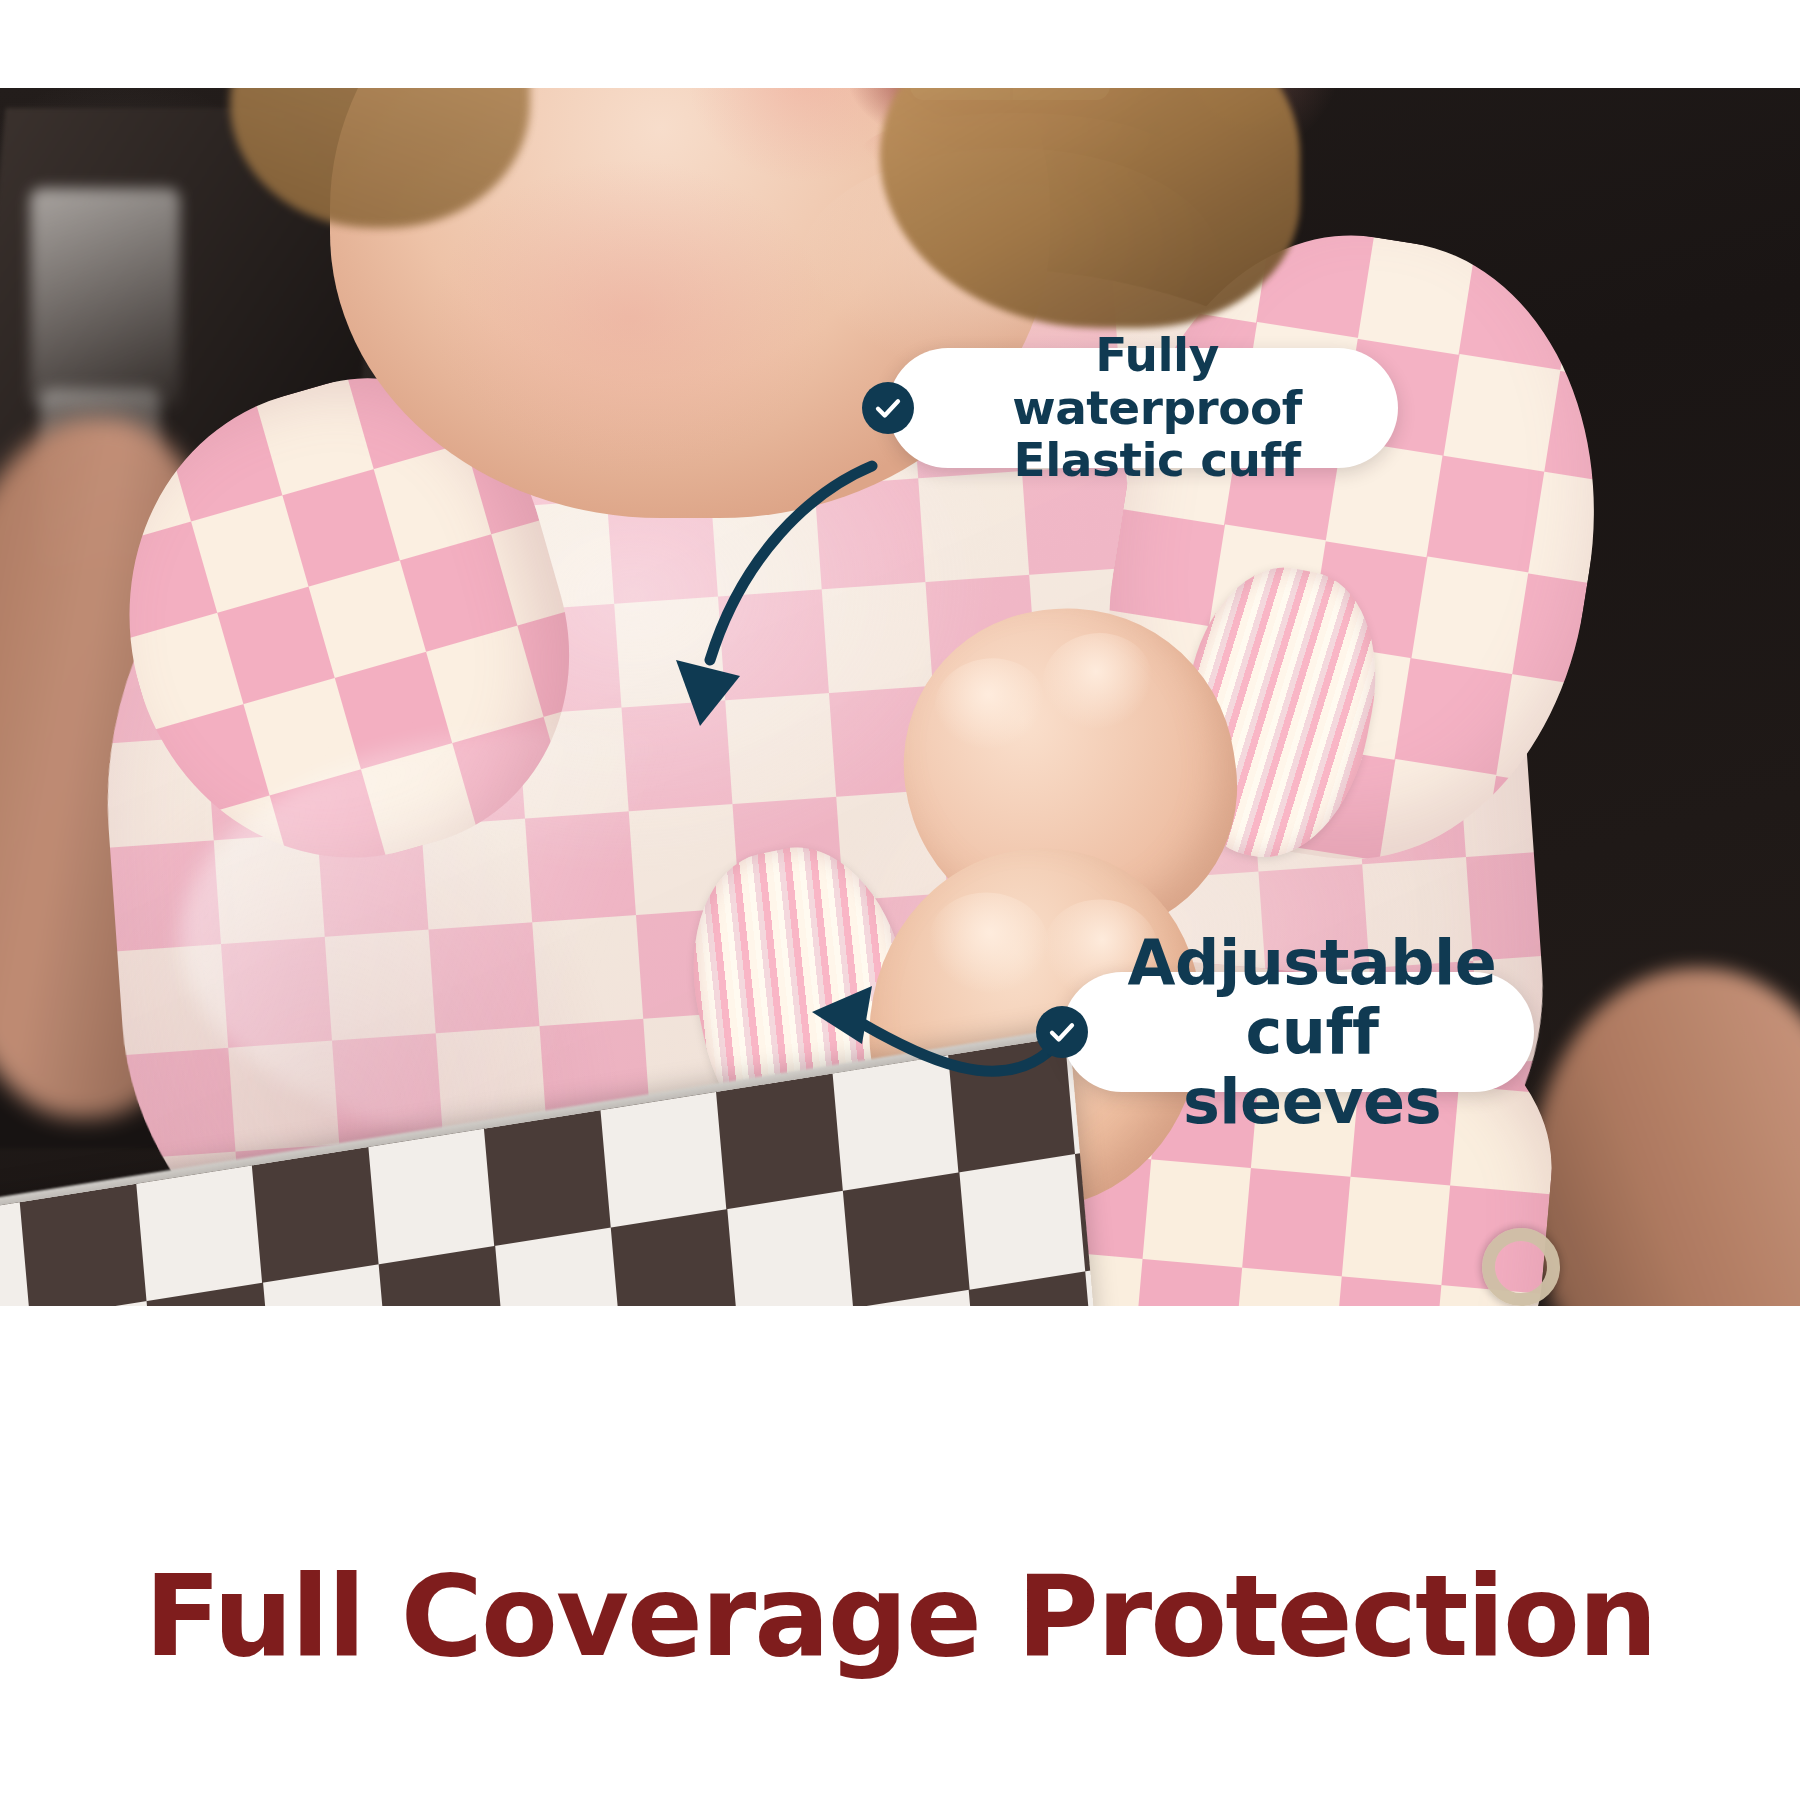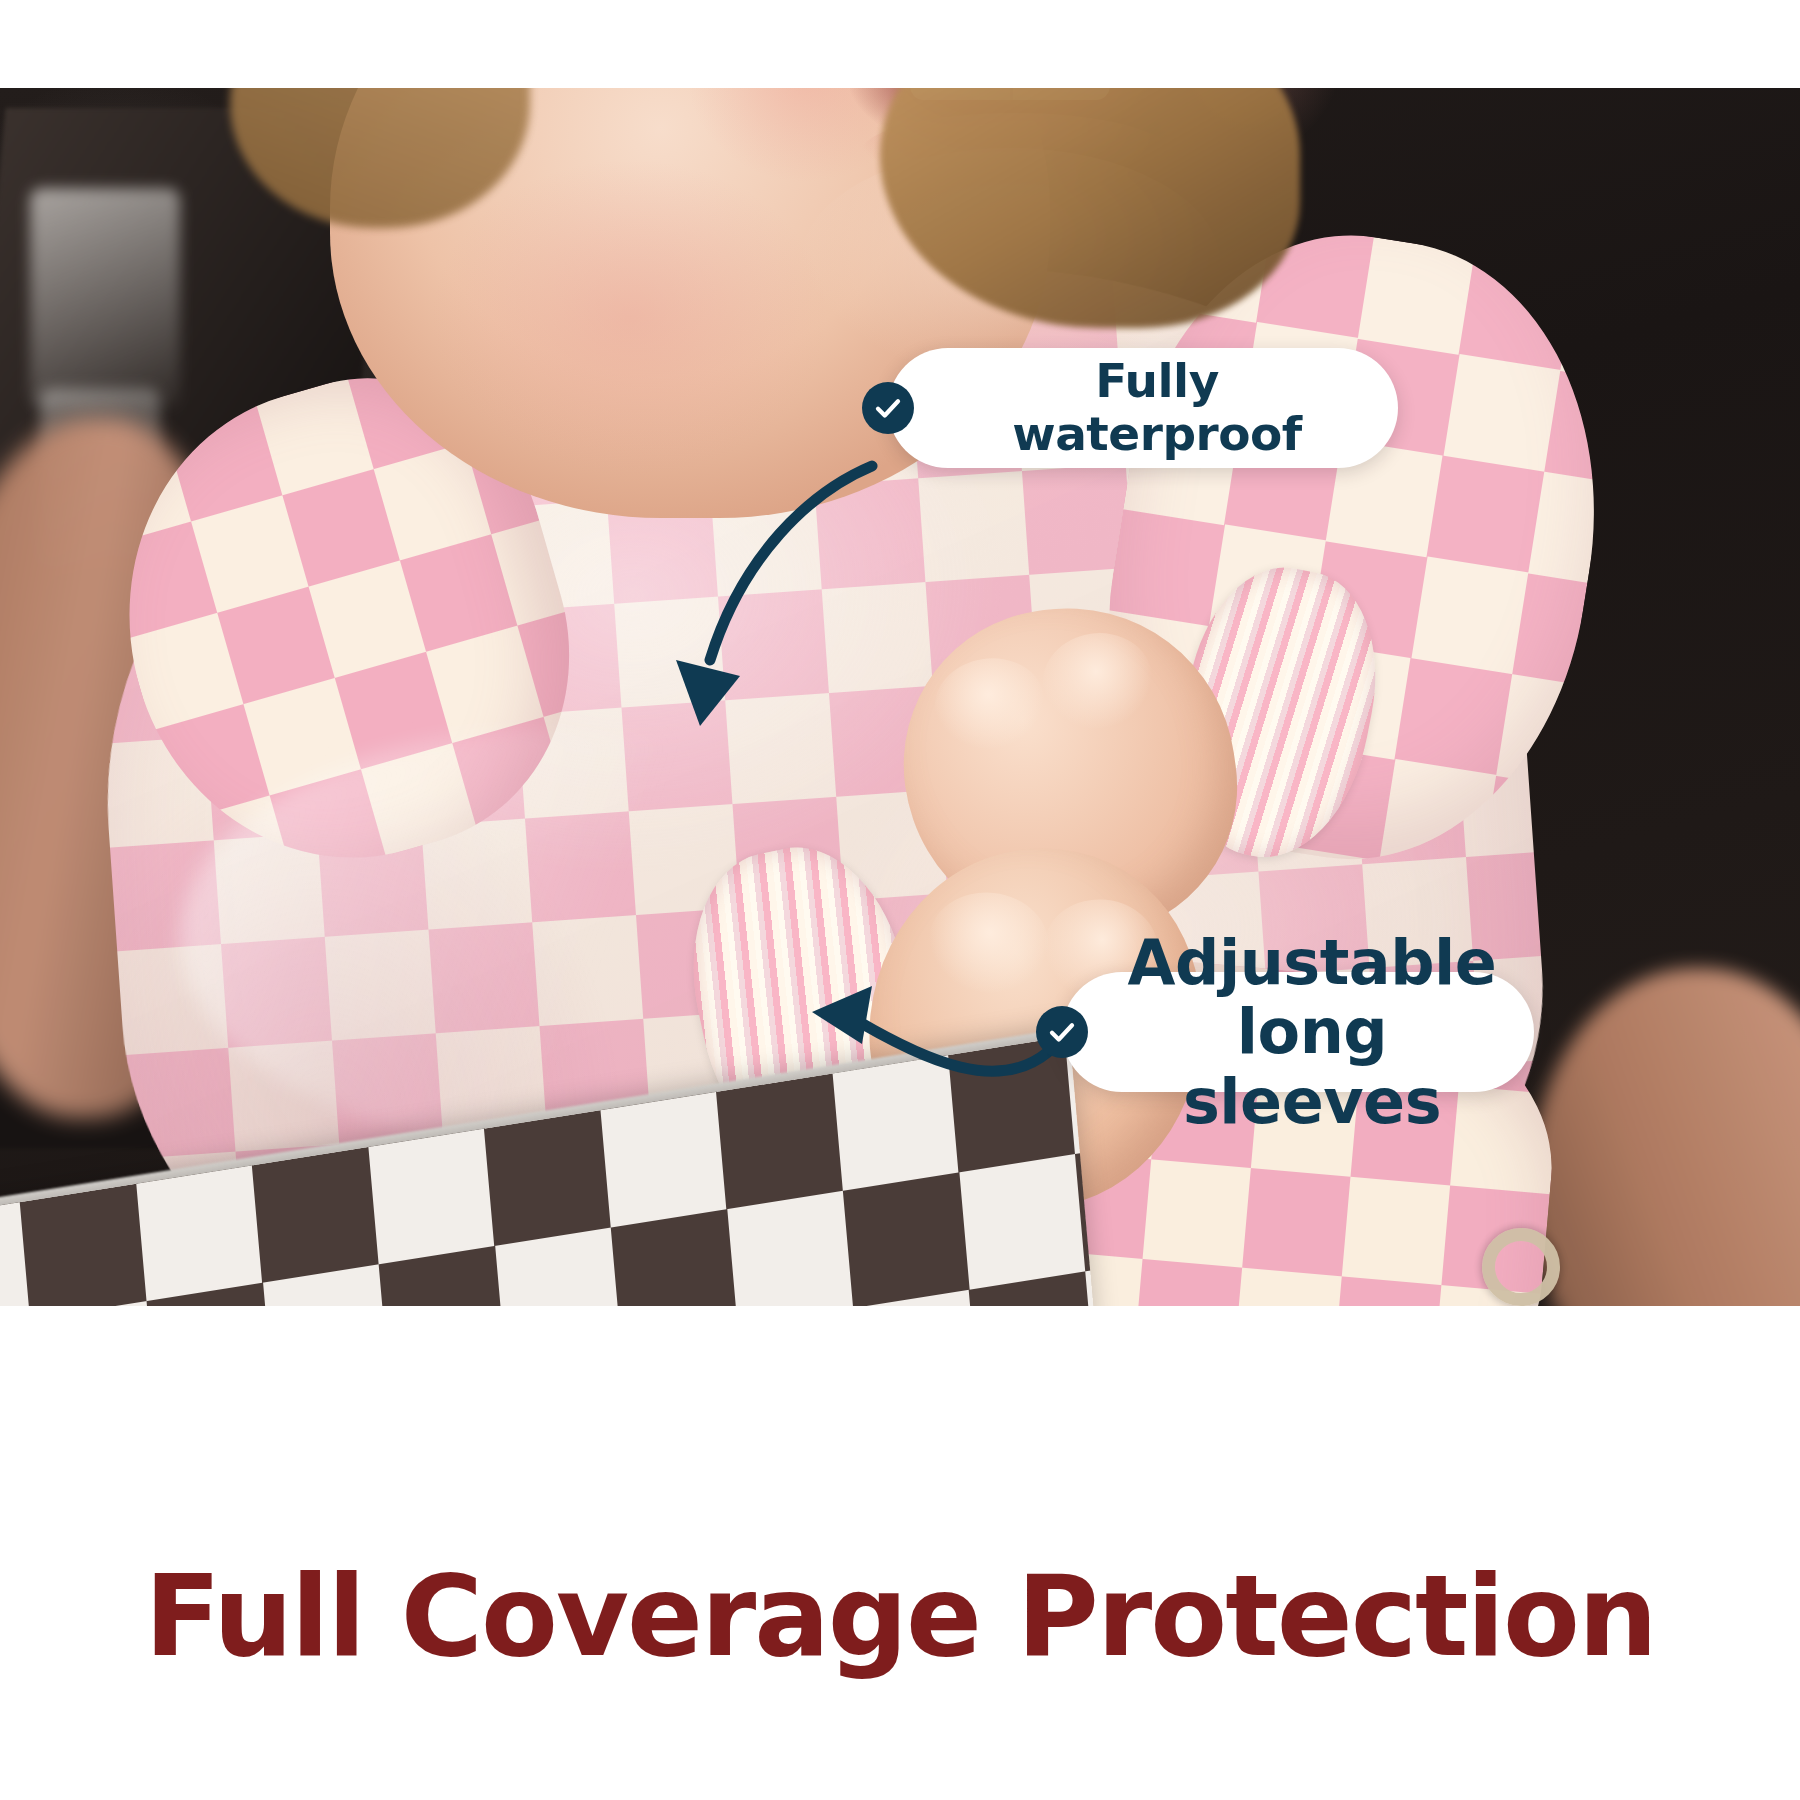--- a/index.html
+++ b/index.html
@@ -280,30 +280,31 @@
   </div>
 
   <div class="callout" id="callout-1">
     <span class="check-badge">
       <svg viewBox="0 0 24 24" aria-hidden="true">
         <path d="M4 12.6 L9.4 18 L20 6.6" fill="none" stroke="#ffffff" stroke-width="3.4" stroke-linecap="round" stroke-linejoin="round"></path>
       </svg>
     </span>
     <span class="txt">
       <span>Fully waterproof</span><br>
+      <span>Elastic cuff</span>
     </span>
   </div>
 
   <div class="callout" id="callout-2">
     <span class="check-badge">
       <svg viewBox="0 0 24 24" aria-hidden="true">
         <path d="M4 12.6 L9.4 18 L20 6.6" fill="none" stroke="#ffffff" stroke-width="3.4" stroke-linecap="round" stroke-linejoin="round"></path>
       </svg>
     </span>
     <span class="txt">
       <span>Adjustable</span><br>
-      <span>long sleeves</span>
+      <span>cuff sleeves</span>
     </span>
   </div>
 
   <div class="headline">Full Coverage Protection</div>
 
 </div>
 
 </body></html>

